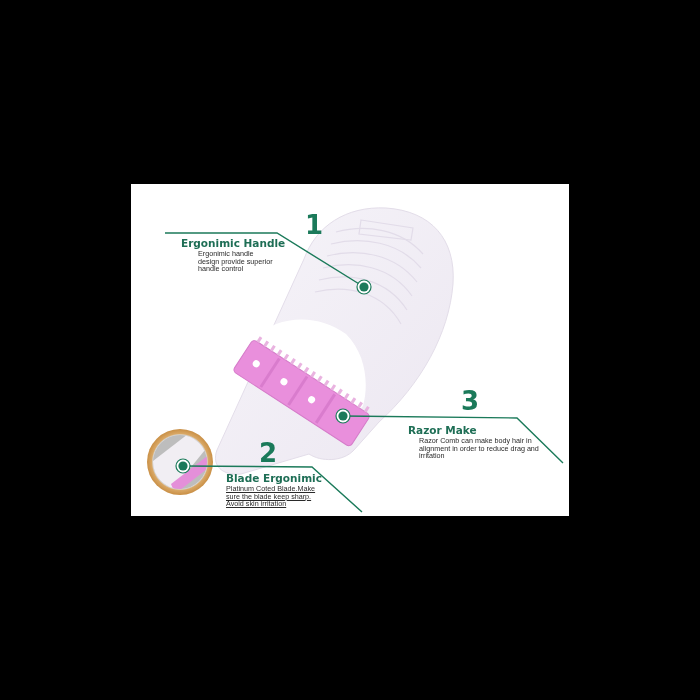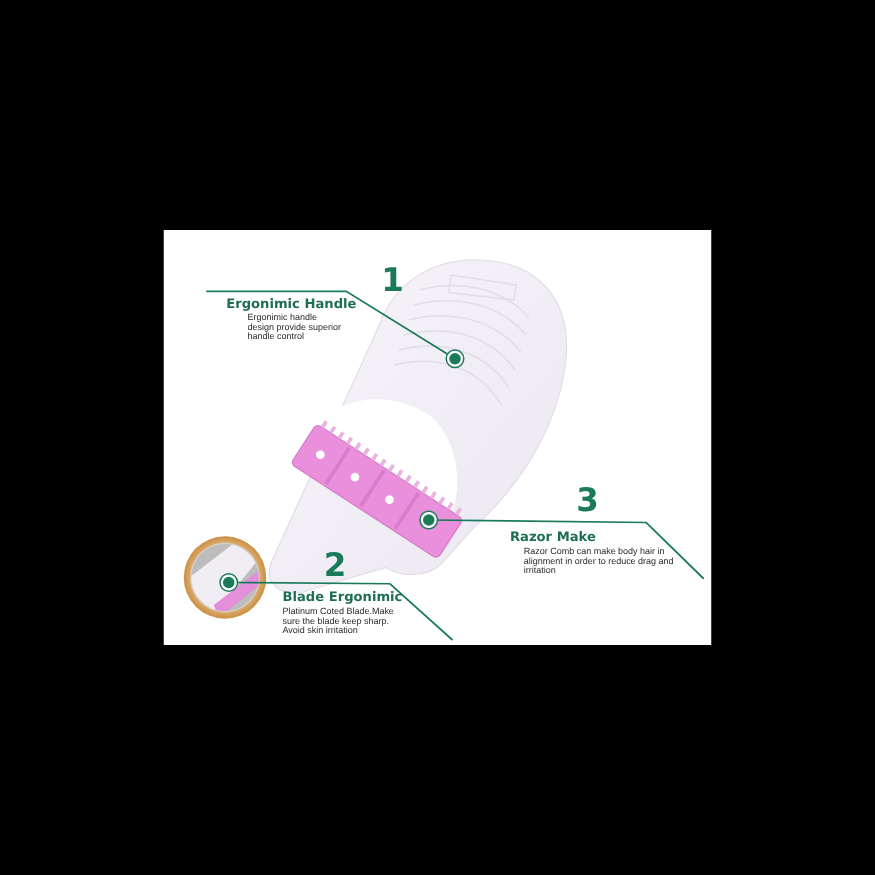--- a/index.html
+++ b/index.html
@@ -128,14 +128,14 @@
   <div class="num" style="left:174px; top:28px;">1</div>
   <div class="title" style="left:50px; top:53px;">Ergonimic Handle</div>
   <div class="desc" style="left:67px; top:66px; width:78px;">Ergonimic handle design provide superior handle control</div>
 
   <div class="num" style="left:330px; top:204px;">3</div>
   <div class="title" style="left:277px; top:240px;">Razor Make</div>
   <div class="desc" style="left:288px; top:253px; width:136px;">Razor Comb can make body hair in alignment in order to reduce drag and irritation</div>
 
   <div class="num" style="left:128px; top:256px;">2</div>
   <div class="title" style="left:95px; top:288px;">Blade Ergonimic</div>
-  <div class="desc" style="left:95px; top:301px; width:100px;">Platinum Coted Blade.Make sure the blade keep sharp. Avoid skin irritation</div>
+  <div class="desc" style="left:95px; top:301px; width:100px;text-decoration:underline;">Platinum Coted Blade.Make sure the blade keep sharp. Avoid skin irritation</div>
 </div>
 
 </body></html>

